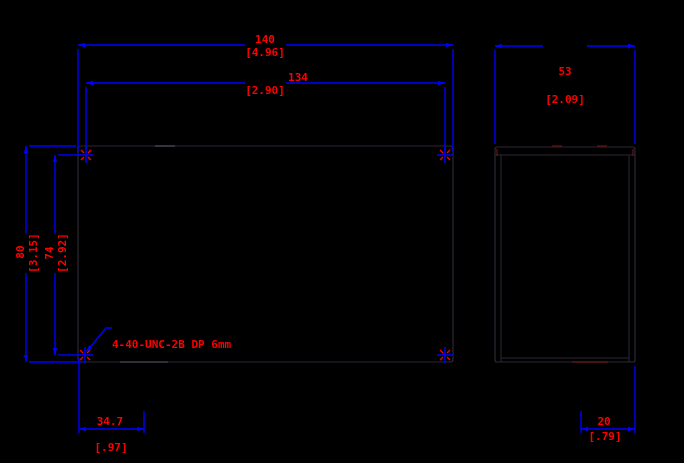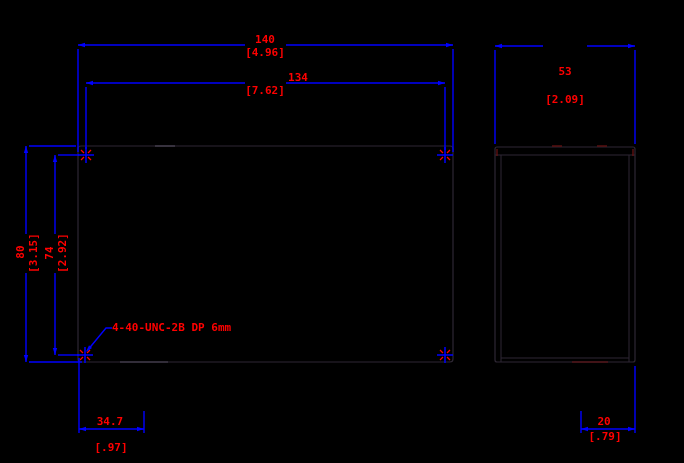--- a/index.html
+++ b/index.html
@@ -17,21 +17,21 @@
   .dim{stroke:var(--dimension,#0000ff);stroke-width:1.4;fill:none;}
   .dimfill{fill:var(--dimension,#0000ff);stroke:none;}
   .hole{stroke:var(--dimension,#0000ff);stroke-width:1.5;}
   .hole-tick{stroke:var(--text,#ff0000);stroke-width:1.3;}
   .dim-text{
     position:absolute;color:var(--text,#ff0000);
     font-size:11px;font-weight:bold;line-height:1;white-space:nowrap;
     transform:translate(-50%,-50%);
   }
   .dim-text.vertical{transform:translate(-50%,-50%) rotate(-90deg);}
-  .dim-text.leader-text{transform:translate(0,-50%);}
+  .dim-text.leader-text{transform:translate(0,-50%);margin-top:17px;}
 </style>
 </head>
 <body>
 
 <div class="stage">
 
   <svg width="684" height="463" viewBox="0 0 684 463">
     <defs>
       <g id="holemark">
         <line class="hole" x1="-8" y1="0" x2="8" y2="0"></line>
@@ -130,21 +130,21 @@
     <g>
       <path class="dim" d="M87,351 L106,328 L112,328"></path>
       <polygon class="dimfill" points="86,352 92,347.9 89,345.3"></polygon>
     </g>
   </svg>
 
   <div class="dim-text" style="left:265px;top:39px;">140</div>
   <div class="dim-text" style="left:265px;top:52px;">[4.96]</div>
 
   <div class="dim-text" style="left:265px;top:77px;margin-left:33px;">134</div>
-  <div class="dim-text" style="left:265px;top:90px;">[7.62]</div>
+  <div class="dim-text" style="left:265px;top:90px;">[2.90]</div>
 
   <div class="dim-text" style="left:565px;top:47px;margin-top:24px;">53</div>
   <div class="dim-text" style="left:565px;top:52px;margin-top:47px;">[2.09]</div>
 
   <div class="dim-text vertical" style="left:20px;top:252px;">80</div>
   <div class="dim-text vertical" style="left:33px;top:253px;">[3.15]</div>
 
   <div class="dim-text vertical" style="left:49px;top:253px;">74</div>
   <div class="dim-text vertical" style="left:62px;top:253px;">[2.92]</div>
 

